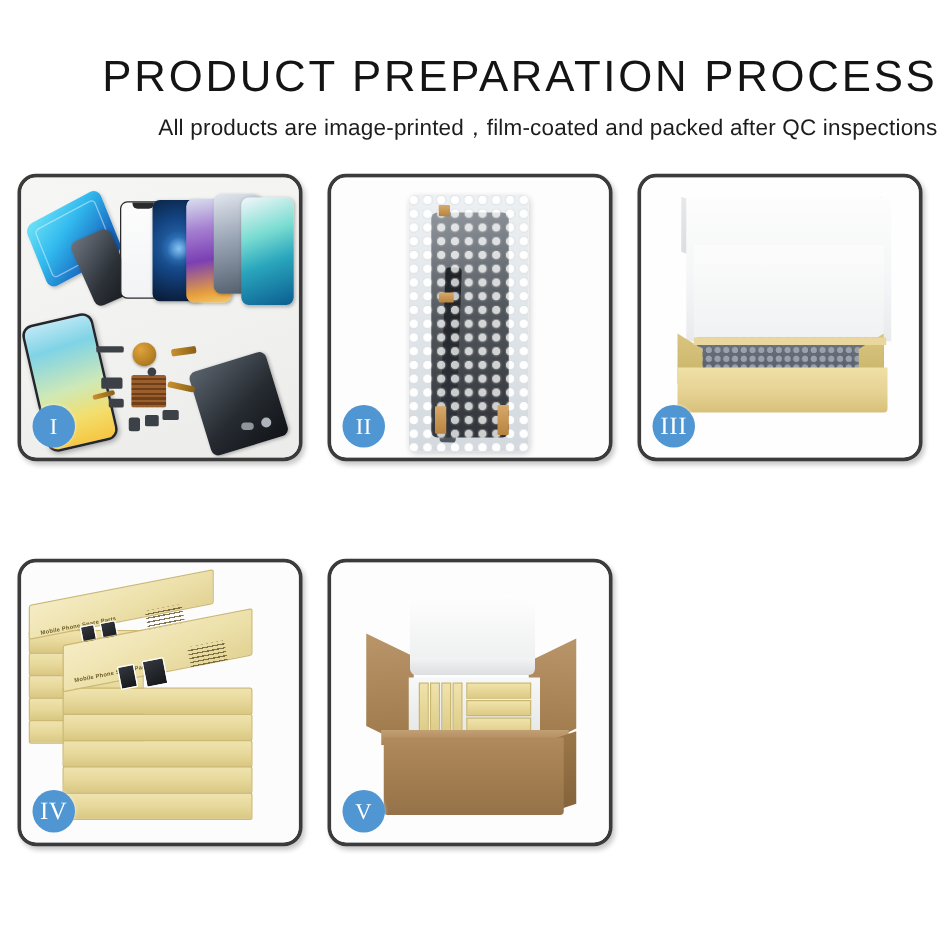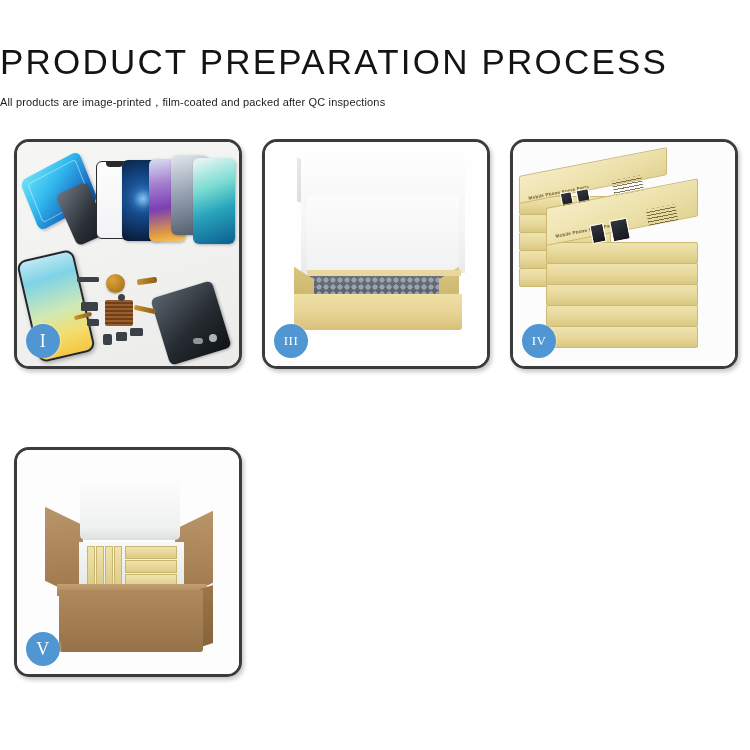--- a/index.html
+++ b/index.html
@@ -17,35 +17,35 @@
     width: 750px;
     height: 750px;
     background: #ffffff;
   }
 
   
   .header {
     position: absolute;
     top: 0; left: 0;
     width: 750px;
-    text-align: left;
+    text-align: right;
     padding-top: 42px;
   }
   .title {
     font-size: 35px;
     font-weight: 500;
     letter-spacing: 2.2px;
     color: #141414;
     line-height: 40px;
     white-space: nowrap;
     font-family: "Liberation Sans", sans-serif;
   }
   .subtitle {
     margin-top: 10px;
-    font-size: 11px;
+    font-size: 18px;
     font-weight: 400;
     letter-spacing: 0.15px;
     color: #1d1d1d;
     line-height: 20px;
     white-space: nowrap;
     font-family: "Liberation Sans", sans-serif;
   }
 
   
   .grid {
@@ -88,21 +88,21 @@
     background: #5096d2;
     color: #ffffff;
     font-family: "Liberation Serif", serif;
     font-size: 18px;
     line-height: 34px;
     text-align: center;
     letter-spacing: 0.5px;
     z-index: 9;
     box-shadow: 0 0 3px rgba(255,255,255,0.65);
   }
-  .badge.wide { font-size: 13px; }
+  .badge.wide { font-size: 20px; }
 
   
   
   
   .p1 { background: linear-gradient(160deg,#f6f6f5 0%,#f1f1f0 55%,#ebebea 100%); }
   .p1 .adh {
     position: absolute; left: 9px; top: 22px;
     width: 66px; height: 54px;
     background: linear-gradient(150deg,#6fe4f7 0%,#31b9ee 38%,#1b6fc4 75%,#1452a0 100%);
     border-radius: 7px;
@@ -467,20 +467,34 @@
         <div class="chip" style="left:101px;top:152px;width:7px;height:7px;border-radius:50%;"></div>
         <div class="flex" style="left:120px;top:136px;width:20px;height:6px;transform:rotate(-8deg);"></div>
         <div class="flex" style="left:117px;top:165px;width:22px;height:5px;transform:rotate(12deg);"></div>
         <div class="flex" style="left:57px;top:172px;width:18px;height:4px;transform:rotate(-14deg);"></div>
         <div class="chip" style="left:176px;top:196px;width:10px;height:6px;border-radius:3px;background:#8e959d;"></div>
         <div class="chip" style="left:192px;top:192px;width:8px;height:8px;border-radius:50%;background:#aeb4bb;"></div>
       </div>
       <div class="badge">I</div>
     </div>
 
+    <div class="card">
+      <div class="card-photo p2">
+        <div class="bag">
+          <div class="inner-part"></div>
+          <div class="ribbon"></div>
+          <div class="bubbles-overlay"></div>
+        </div>
+        <div class="tape" style="left:86px;top:22px;width:9px;height:9px;"></div>
+        <div class="tape" style="left:86px;top:92px;width:12px;height:8px;"></div>
+        <div class="tape" style="left:83px;top:183px;width:9px;height:22px;"></div>
+        <div class="tape" style="left:133px;top:182px;width:9px;height:24px;"></div>
+      </div>
+      <div class="badge">II</div>
+    </div>
 
     <div class="card">
       <div class="card-photo p3">
         <div class="lid-wing-l"></div>
         <div class="lid-wing-r"></div>
         <div class="lid"></div>
         <div class="foam"></div>
         <div class="bubblewrap"></div>
         <div class="tray-left"></div>
         <div class="tray-right"></div>

